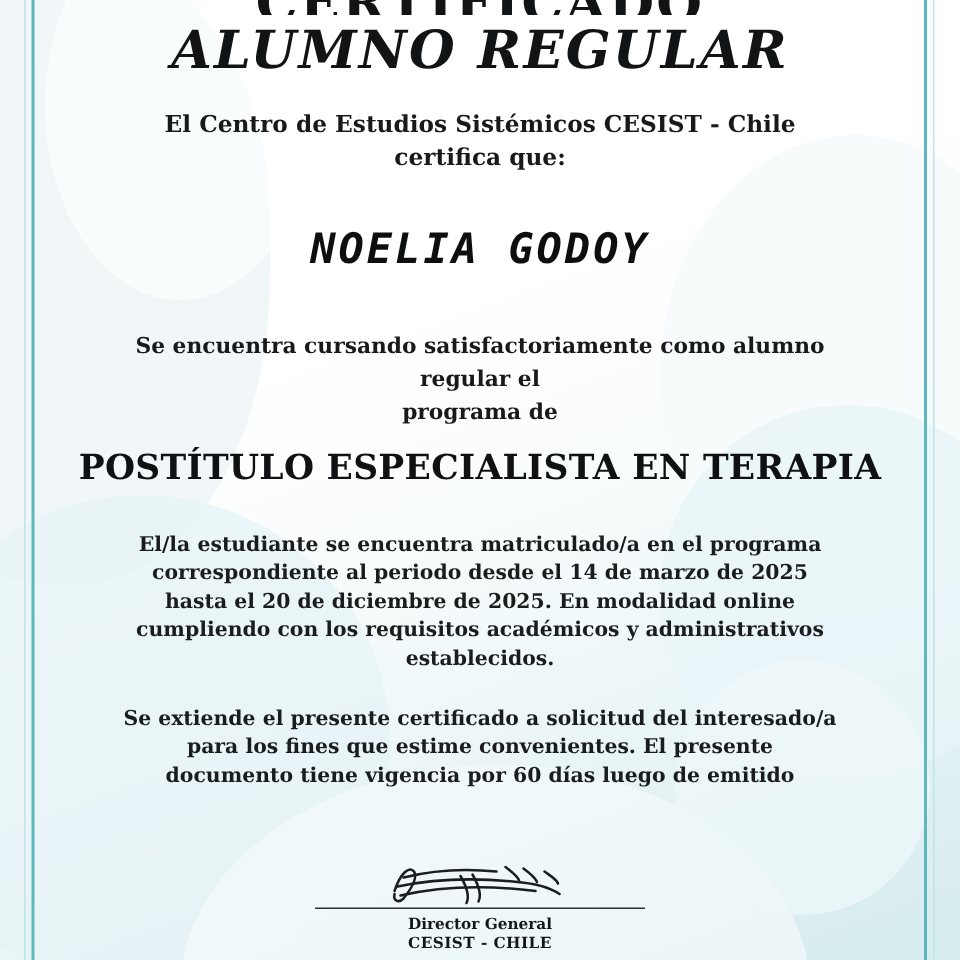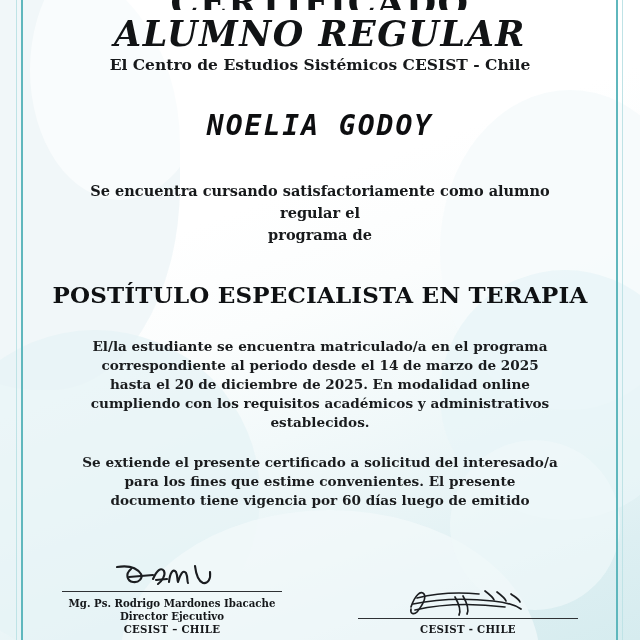--- a/index.html
+++ b/index.html
@@ -133,20 +133,21 @@
     line-height: 40px;
     margin-top: 4px;
     font-style: italic;
   }
 
   .institution {
     font-family: "DejaVu Serif", serif;
     font-weight: bold;
     font-size: 15.5px;
     line-height: 22px;
+    margin-top: 18px;
     color: #17191b;
   }
 
   .student-name {
     font-family: "DejaVu Sans Mono", monospace;
     font-weight: bold;
     font-style: italic;
     font-size: 28px;
     letter-spacing: 2px;
     margin-top: 33px;
@@ -162,21 +163,21 @@
     padding: 0 36px;
     color: #17191b;
   }
 
   .program {
     font-family: "DejaVu Serif", serif;
     font-weight: bold;
     font-size: 23px;
     line-height: 28px;
     letter-spacing: .2px;
-    margin-top: 35px;
+    margin-top: 12px;
     padding: 0 28px;
     color: #0f1113;
   }
 
   .body-para {
     font-family: "DejaVu Serif", serif;
     font-weight: bold;
     font-size: 13.6px;
     line-height: 19px;
     padding: 0 58px;
@@ -241,20 +242,21 @@
   <div class="rule-hair hair-right"></div>
 
   <div id="content">
 
     <div class="title title-line1">CERTIFICADO</div>
 
     <div class="title title-line2">ALUMNO REGULAR</div>
 
     <div class="institution">
       <div>El Centro de Estudios Sistémicos CESIST - Chile</div>
+      <div>certifica que:</div>
     </div>
 
     <div class="student-name">NOELIA GODOY</div>
 
     <div class="lead">
       <div>Se encuentra cursando satisfactoriamente como alumno regular el</div>
       <div>programa de</div>
     </div>
 
     <div class="program">
@@ -262,54 +264,37 @@
     </div>
 
     <div class="body-para para-1">El/la estudiante se encuentra matriculado/a en el programa correspondiente al periodo desde el 14 de marzo de 2025 hasta el 20 de diciembre de 2025. En modalidad online cumpliendo con los requisitos académicos y administrativos establecidos.</div>
 
     <div class="body-para para-2">Se extiende el presente certificado a solicitud del interesado/a para los fines que estime convenientes. El presente documento tiene vigencia por 60 días luego de emitido</div>
 
   </div>
 
   <div id="signatures">
 
-    <div class="sig-block">
-      <div class="sig-mark">
-        <svg width="130" height="32" viewBox="0 0 130 32" aria-hidden="true">
-          <g fill="none" stroke="#1b1d20" stroke-width="2.1" stroke-linecap="round" stroke-linejoin="round">
-            <path d="M10 9 C22 7, 30 10, 34 16 C36 20, 32 25, 26 24 C20 23, 18 16, 24 11"></path>
-            <path d="M22 19 L46 17"></path>
-            <path d="M46 21 C50 12, 54 9, 57 13 C59 17, 55 23, 51 26"></path>
-            <path d="M49 22 L60 21"></path>
-            <path d="M62 24 C63 15, 66 10, 69 14 C71 18, 70 23, 71 24 C73 17, 76 11, 79 15 C81 19, 80 24, 81 25"></path>
-            <path d="M88 8 C89 16, 91 23, 96 25 C101 26, 104 21, 103 14"></path>
-          </g>
-        </svg>
-      </div>
-      <div class="sig-line"></div>
-      <div class="sig-name">Mg. Ps. Rodrigo Mardones Ibacache</div>
-      <div class="sig-role">Director Ejecutivo</div>
-      <div class="sig-org">CESIST – CHILE</div>
-    </div>
 
     <div class="sig-block">
       <div class="sig-mark">
         <svg width="150" height="32" viewBox="0 0 150 32" aria-hidden="true">
           <g fill="none" stroke="#1b1d20" stroke-width="1.7" stroke-linecap="round" stroke-linejoin="round">
             <path d="M18 22 C22 10, 28 5, 31 9 C34 14, 28 22, 24 27 C21 30, 17 29, 18 24"></path>
             <path d="M24 13 C44 8, 66 7, 86 9"></path>
             <path d="M20 19 C44 14, 72 13, 100 16 C112 17, 122 20, 128 24"></path>
             <path d="M22 25 C48 19, 80 18, 112 22"></path>
             <path d="M62 12 C66 19, 68 26, 66 30"></path>
             <path d="M70 11 C74 18, 76 25, 74 29"></path>
             <path d="M92 6 C96 9, 100 12, 101 15"></path>
             <path d="M104 7 C108 10, 112 13, 113 16"></path>
             <path d="M118 9 C122 12, 126 14, 127 17"></path>
           </g>
         </svg>
       </div>
       <div class="sig-line"></div>
+      <div class="sig-role">Director General</div>
       <div class="sig-org">CESIST - CHILE</div>
     </div>
 
   </div>
 
 </div>
 
 </body></html>

